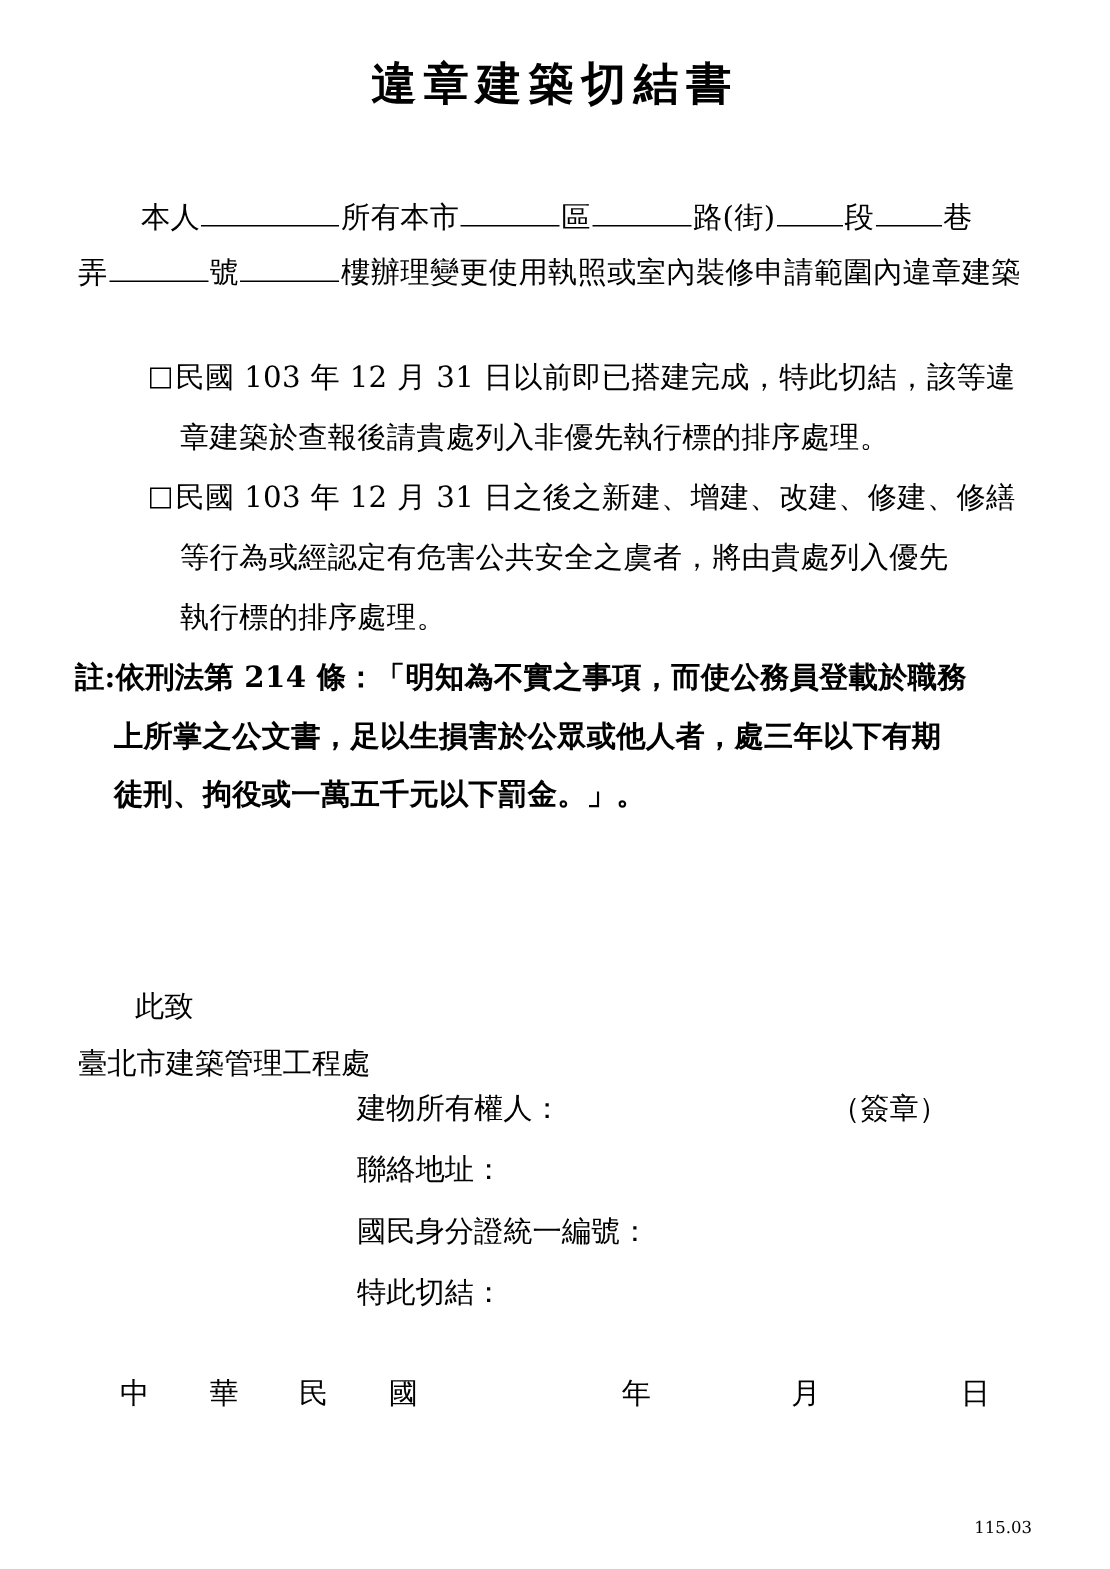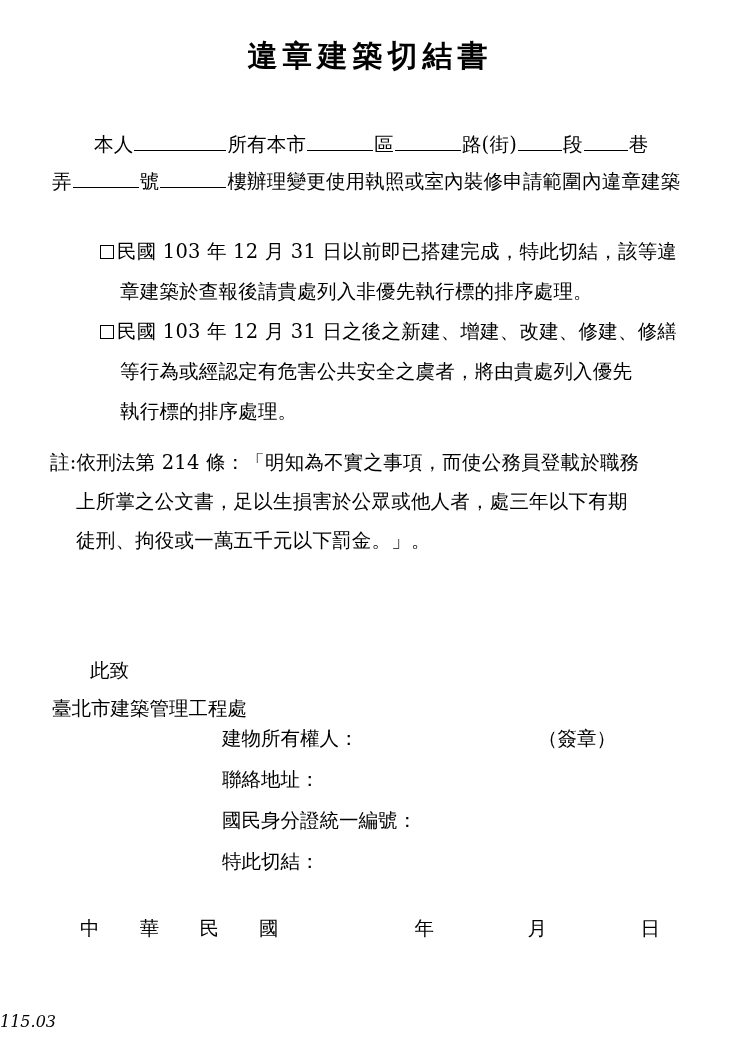--- a/index.html
+++ b/index.html
@@ -86,23 +86,24 @@
     height: 14px;
     border: 1.6px solid #000;
     vertical-align: -1px;
     margin-right: 3px;
     box-sizing: border-box;
   }
 
   
   .note-block {
     position: absolute;
-    top: 443px;
+    top: 432px;
     left: 50px;
     width: 640px;
+    font-weight: bold;
   }
   .note-line {
     font-size: 19.5px;
     line-height: 39px;
     white-space: nowrap;
     letter-spacing: 0.2px;
   }
   .note-line.cont {
     padding-left: 26px;
   }
@@ -121,21 +122,21 @@
   }
   .closing-line.to {
     padding-left: 38px;
     margin-top: 48px;
   }
 
   
   .sig-block {
     position: absolute;
     top: 718px;
-    left: 222px;
+    left: 238px;
     width: 470px;
   }
   .sig-row {
     font-size: 19.5px;
     line-height: 41px;
     white-space: nowrap;
     position: relative;
   }
   .sig-seal {
     position: absolute;
@@ -159,24 +160,23 @@
   .date-sp1 { width: 150px; display:inline-block; }
   .date-sp2 { width: 118px; display:inline-block; }
   .date-sp3 { width: 118px; display:inline-block; }
 
   
   .footer-code {
     position: absolute;
     top: 1012px;
     left: 0;
     width: 688px;
-    text-align: left;
-    font-size: 16px;
+    text-align: right;
+    font-size: 11px;
     font-family: "DejaVu Serif", "Liberation Serif", serif;
-    font-style: italic;
   }
 </style>
 </head>
 <body>
 
 <div class="page">
 
   <div class="doc-title">違章建築切結書</div>
 
   <div class="body-block">

